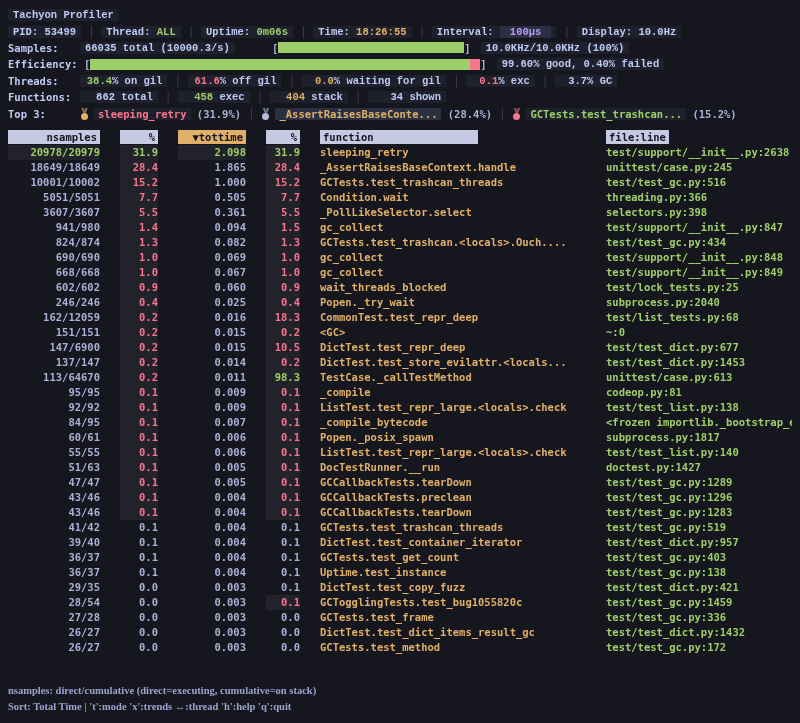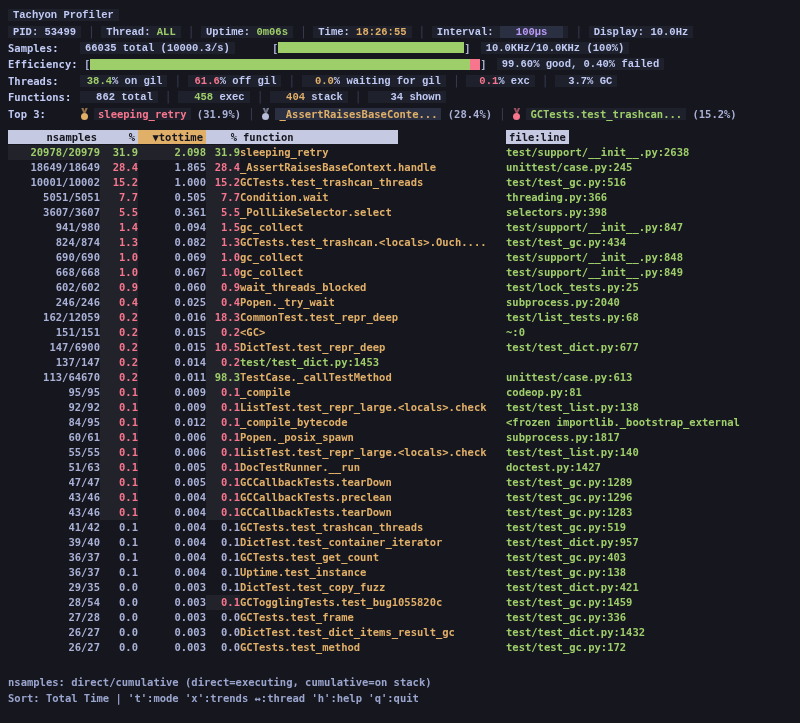--- a/index.html
+++ b/index.html
@@ -17,53 +17,53 @@
   }
   .screen{width:800px;height:723px;padding:7px 8px;position:relative;}
   .hline{height:16.4px;display:flex;align-items:center;white-space:pre;position:relative;}
   .lab{color:var(--fg);}
   .w72{display:inline-block;width:72px;}
   .w76{display:inline-block;width:76px;}
   .seg{background:var(--segbg);padding:0 5px;display:inline-block;font-family:Liberation Mono, monospace;}
   .sep{color:var(--sep);margin:0 7px;}
   .v-fg{color:var(--fg);text-align:center;} .v-green{color:var(--green);} .v-orange{color:var(--orange);}
   .v-pink{color:var(--pink);} .v-purple{color:var(--purple);}
-  .vhl{background:var(--hl);padding:0 16px;}
+  .vhl{background:var(--hl);padding:0 10px;}
   .num{display:inline-block;text-align:right;}
   .brk{color:var(--dim);}
   .bar-fill{display:inline-block;height:11px;vertical-align:middle;background:var(--green);}
   .bar-split{display:inline-flex;height:11px;vertical-align:middle;width:390px;}
   .bar-split .good{flex:1;background:var(--green);}
   .bar-split .bad{width:10px;background:var(--pink);}
   .abs272{position:absolute;left:264px;top:0;height:16.4px;display:flex;align-items:center;white-space:pre;}
   .medal{position:relative;width:9px;height:12px;display:inline-block;margin-right:5px;}
   .medal::before{content:"";position:absolute;top:0;left:1px;width:7px;height:6px;background:currentColor;opacity:.6;
     clip-path:polygon(0 0,35% 0,50% 58%,65% 0,100% 0,62% 100%,38% 100%);}
   .medal::after{content:"";position:absolute;bottom:0;left:1px;width:7px;height:7px;border-radius:50%;background:currentColor;}
   .medal-gold{color:#e0af68;} .medal-silver{color:#b6bdd9;} .medal-bronze{color:#f7768e;}
   .t3name{padding:0 4px;background:var(--segbg);}
   .t3hl{background:var(--hl);}
   .t3pct{color:var(--dim);}
 
   .table{margin-top:7px;}
-  .trow{display:grid;grid-template-columns:92px 38px 68px 34px 266px 1fr;column-gap:0;
+  .trow{display:grid;grid-template-columns:92px 38px 68px 34px 266px 1fr;column-gap:20px;
         height:15px;line-height:15px;white-space:pre;}
   .trow>div{overflow:hidden;}
   .cell-r{text-align:right;}
   .hrow{height:16px;line-height:16px;}
   .hbox{display:block;background:var(--hdrbg);color:#15161e;height:14px;line-height:14px;margin-top:1px;padding:0 3px;}
   .hbox.sorted{background:var(--orange);}
   .hbox-inline{display:inline-block;background:var(--hdrbg);color:#15161e;height:14px;line-height:14px;margin-top:1px;padding:0 3px;}
   .hfn .hbox-inline{width:158px;}
   .cg{color:var(--green);background:var(--band);}
   .cp{color:var(--pink);background:var(--band);}
   .cd{color:var(--dim);}
   .fn{color:var(--orange);}
   .fl{color:var(--green);}
-  .footer{margin-top:19px;font-weight:700;}
+  .footer{margin-top:28px;font-weight:700;font-family:Liberation Serif, serif;}
   .fline{height:16.5px;line-height:16.5px;color:var(--muted);white-space:pre;}
 </style>
 </head>
 <body>
 
 <div class="screen">
   <div class="hline">
     <span class="seg">Tachyon Profiler</span>
   </div>
 
@@ -109,25 +109,25 @@
         <div class="trow"><div class="cell-r cd">3607/3607</div><div class="cell-r cp">5.5</div><div class="cell-r cd">0.361</div><div class="cell-r cp">5.5</div><div class="fn">_PollLikeSelector.select</div><div class="fl">selectors.py:398</div></div>
         <div class="trow"><div class="cell-r cd">941/980</div><div class="cell-r cp">1.4</div><div class="cell-r cd">0.094</div><div class="cell-r cp">1.5</div><div class="fn">gc_collect</div><div class="fl">test/support/__init__.py:847</div></div>
         <div class="trow"><div class="cell-r cd">824/874</div><div class="cell-r cp">1.3</div><div class="cell-r cd">0.082</div><div class="cell-r cp">1.3</div><div class="fn">GCTests.test_trashcan.&lt;locals&gt;.Ouch....</div><div class="fl">test/test_gc.py:434</div></div>
         <div class="trow"><div class="cell-r cd">690/690</div><div class="cell-r cp">1.0</div><div class="cell-r cd">0.069</div><div class="cell-r cp">1.0</div><div class="fn">gc_collect</div><div class="fl">test/support/__init__.py:848</div></div>
         <div class="trow"><div class="cell-r cd">668/668</div><div class="cell-r cp">1.0</div><div class="cell-r cd">0.067</div><div class="cell-r cp">1.0</div><div class="fn">gc_collect</div><div class="fl">test/support/__init__.py:849</div></div>
         <div class="trow"><div class="cell-r cd">602/602</div><div class="cell-r cp">0.9</div><div class="cell-r cd">0.060</div><div class="cell-r cp">0.9</div><div class="fn">wait_threads_blocked</div><div class="fl">test/lock_tests.py:25</div></div>
         <div class="trow"><div class="cell-r cd">246/246</div><div class="cell-r cp">0.4</div><div class="cell-r cd">0.025</div><div class="cell-r cp">0.4</div><div class="fn">Popen._try_wait</div><div class="fl">subprocess.py:2040</div></div>
         <div class="trow"><div class="cell-r cd">162/12059</div><div class="cell-r cp">0.2</div><div class="cell-r cd">0.016</div><div class="cell-r cp">18.3</div><div class="fn">CommonTest.test_repr_deep</div><div class="fl">test/list_tests.py:68</div></div>
         <div class="trow"><div class="cell-r cd">151/151</div><div class="cell-r cp">0.2</div><div class="cell-r cd">0.015</div><div class="cell-r cp">0.2</div><div class="fn">&lt;GC&gt;</div><div class="fl">~:0</div></div>
         <div class="trow"><div class="cell-r cd">147/6900</div><div class="cell-r cp">0.2</div><div class="cell-r cd">0.015</div><div class="cell-r cp">10.5</div><div class="fn">DictTest.test_repr_deep</div><div class="fl">test/test_dict.py:677</div></div>
-        <div class="trow"><div class="cell-r cd">137/147</div><div class="cell-r cp">0.2</div><div class="cell-r cd">0.014</div><div class="cell-r cp">0.2</div><div class="fl">test/test_dict.py:1453</div></div>
+        <div class="trow"><div class="cell-r cd">137/147</div><div class="cell-r cp">0.2</div><div class="cell-r cd">0.014</div><div class="cell-r cp">0.2</div><div class="fn">DictTest.test_store_evilattr.&lt;locals...</div><div class="fl">test/test_dict.py:1453</div></div>
         <div class="trow"><div class="cell-r cd">113/64670</div><div class="cell-r cp">0.2</div><div class="cell-r cd">0.011</div><div class="cell-r cg">98.3</div><div class="fn">TestCase._callTestMethod</div><div class="fl">unittest/case.py:613</div></div>
         <div class="trow"><div class="cell-r cd">95/95</div><div class="cell-r cp">0.1</div><div class="cell-r cd">0.009</div><div class="cell-r cp">0.1</div><div class="fn">_compile</div><div class="fl">codeop.py:81</div></div>
         <div class="trow"><div class="cell-r cd">92/92</div><div class="cell-r cp">0.1</div><div class="cell-r cd">0.009</div><div class="cell-r cp">0.1</div><div class="fn">ListTest.test_repr_large.&lt;locals&gt;.check</div><div class="fl">test/test_list.py:138</div></div>
-        <div class="trow"><div class="cell-r cd">84/95</div><div class="cell-r cp">0.1</div><div class="cell-r cd">0.012</div><div class="cell-r cp">0.1</div><div class="fn">_compile_bytecode</div><div class="fl">&lt;frozen importlib._bootstrap_external</div></div>
+        <div class="trow"><div class="cell-r cd">84/95</div><div class="cell-r cp">0.1</div><div class="cell-r cd">0.007</div><div class="cell-r cp">0.1</div><div class="fn">_compile_bytecode</div><div class="fl">&lt;frozen importlib._bootstrap_external</div></div>
         <div class="trow"><div class="cell-r cd">60/61</div><div class="cell-r cp">0.1</div><div class="cell-r cd">0.006</div><div class="cell-r cp">0.1</div><div class="fn">Popen._posix_spawn</div><div class="fl">subprocess.py:1817</div></div>
         <div class="trow"><div class="cell-r cd">55/55</div><div class="cell-r cp">0.1</div><div class="cell-r cd">0.006</div><div class="cell-r cp">0.1</div><div class="fn">ListTest.test_repr_large.&lt;locals&gt;.check</div><div class="fl">test/test_list.py:140</div></div>
         <div class="trow"><div class="cell-r cd">51/63</div><div class="cell-r cp">0.1</div><div class="cell-r cd">0.005</div><div class="cell-r cp">0.1</div><div class="fn">DocTestRunner.__run</div><div class="fl">doctest.py:1427</div></div>
         <div class="trow"><div class="cell-r cd">47/47</div><div class="cell-r cp">0.1</div><div class="cell-r cd">0.005</div><div class="cell-r cp">0.1</div><div class="fn">GCCallbackTests.tearDown</div><div class="fl">test/test_gc.py:1289</div></div>
         <div class="trow"><div class="cell-r cd">43/46</div><div class="cell-r cp">0.1</div><div class="cell-r cd">0.004</div><div class="cell-r cp">0.1</div><div class="fn">GCCallbackTests.preclean</div><div class="fl">test/test_gc.py:1296</div></div>
         <div class="trow"><div class="cell-r cd">43/46</div><div class="cell-r cp">0.1</div><div class="cell-r cd">0.004</div><div class="cell-r cp">0.1</div><div class="fn">GCCallbackTests.tearDown</div><div class="fl">test/test_gc.py:1283</div></div>
         <div class="trow"><div class="cell-r cd">41/42</div><div class="cell-r cd">0.1</div><div class="cell-r cd">0.004</div><div class="cell-r cd">0.1</div><div class="fn">GCTests.test_trashcan_threads</div><div class="fl">test/test_gc.py:519</div></div>
         <div class="trow"><div class="cell-r cd">39/40</div><div class="cell-r cd">0.1</div><div class="cell-r cd">0.004</div><div class="cell-r cd">0.1</div><div class="fn">DictTest.test_container_iterator</div><div class="fl">test/test_dict.py:957</div></div>
         <div class="trow"><div class="cell-r cd">36/37</div><div class="cell-r cd">0.1</div><div class="cell-r cd">0.004</div><div class="cell-r cd">0.1</div><div class="fn">GCTests.test_get_count</div><div class="fl">test/test_gc.py:403</div></div>
         <div class="trow"><div class="cell-r cd">36/37</div><div class="cell-r cd">0.1</div><div class="cell-r cd">0.004</div><div class="cell-r cd">0.1</div><div class="fn">Uptime.test_instance</div><div class="fl">test/test_gc.py:138</div></div>

